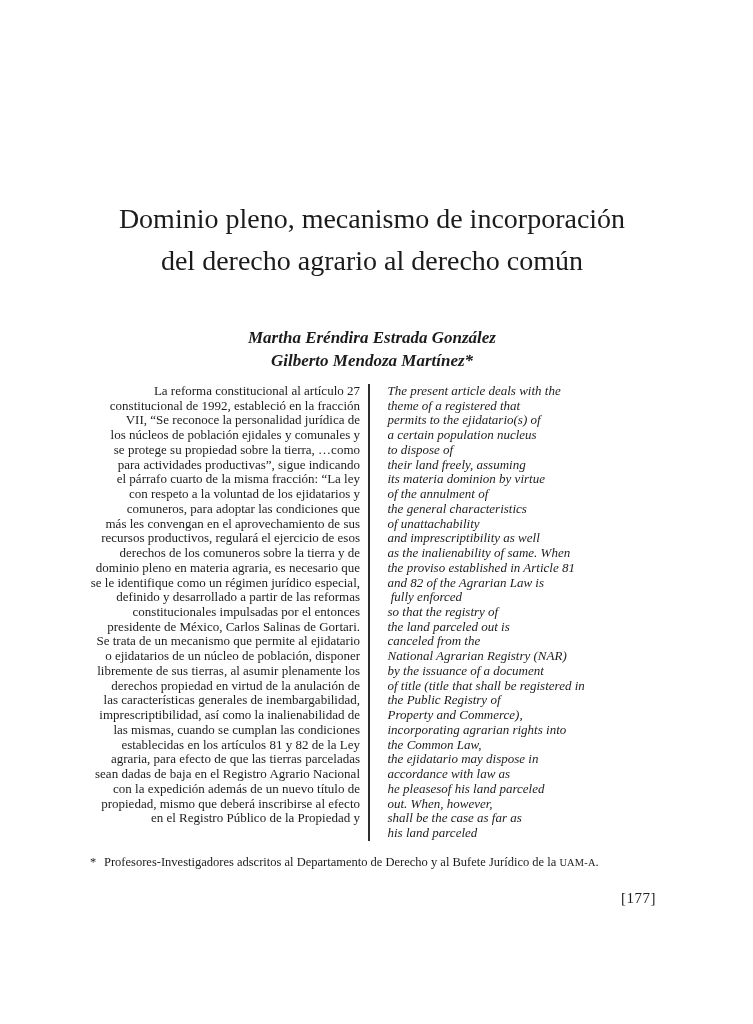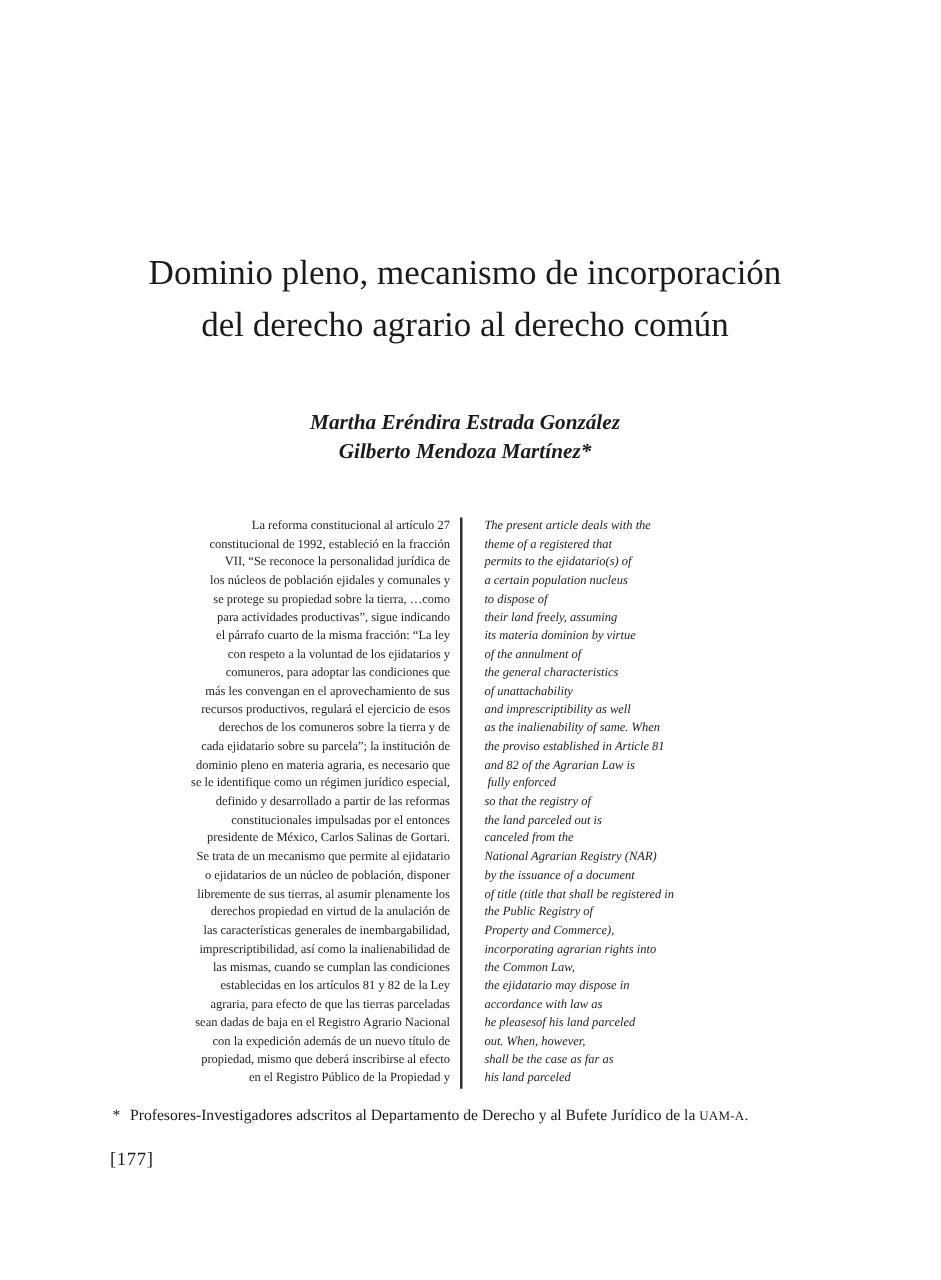--- a/index.html
+++ b/index.html
@@ -26,22 +26,22 @@
     margin-top: 44px;
     text-align: center;
     font-weight: bold;
     font-style: italic;
     font-size: 17px;
     line-height: 23px;
     color: #1b1b1b;
   }
   .columns {
     display: flex;
-    margin-top: 42px;
-    font-size: 10px;
+    margin-top: 12px;
+    font-size: 13px;
     line-height: 14.74px;
   }
   .col-left {
     width: 272px;
     flex: 0 0 272px;
     text-align: right;
   }
   .col-left div, .col-right div { white-space: pre; }
   .divider {
     width: 1.5px;
@@ -63,21 +63,21 @@
   .footnote .marker {
     display: inline-block;
     width: 14px;
   }
   .footnote .smallcaps {
     font-size: 10.4px;
     letter-spacing: 0.2px;
   }
   .pagenum {
     margin-top: 20px;
-    text-align: left;
+    text-align: right;
     font-size: 15px;
     letter-spacing: 0.5px;
     color: #1b1b1b;
   }
 </style>
 </head>
 <body>
 
 <div class="page">
 
@@ -98,21 +98,20 @@
         <div>VII, “Se reconoce la personalidad jurídica de</div>
         <div>los núcleos de población ejidales y comunales y</div>
         <div>se protege su propiedad sobre la tierra, …como</div>
         <div>para actividades productivas”, sigue indicando</div>
         <div>el párrafo cuarto de la misma fracción: “La ley</div>
         <div>con respeto a la voluntad de los ejidatarios y</div>
         <div>comuneros, para adoptar las condiciones que</div>
         <div>más les convengan en el aprovechamiento de sus</div>
         <div>recursos productivos, regulará el ejercicio de esos</div>
         <div>derechos de los comuneros sobre la tierra y de</div>
-        <div>cada ejidatario sobre su parcela”; la institución de</div>
         <div>dominio pleno en materia agraria, es necesario que</div>
         <div>se le identifique como un régimen jurídico especial,</div>
         <div>definido y desarrollado a partir de las reformas</div>
         <div>constitucionales impulsadas por el entonces</div>
         <div>presidente de México, Carlos Salinas de Gortari.</div>
         <div>Se trata de un mecanismo que permite al ejidatario</div>
         <div>o ejidatarios de un núcleo de población, disponer</div>
         <div>libremente de sus tierras, al asumir plenamente los</div>
         <div>derechos propiedad en virtud de la anulación de</div>
         <div>las características generales de inembargabilidad,</div>

